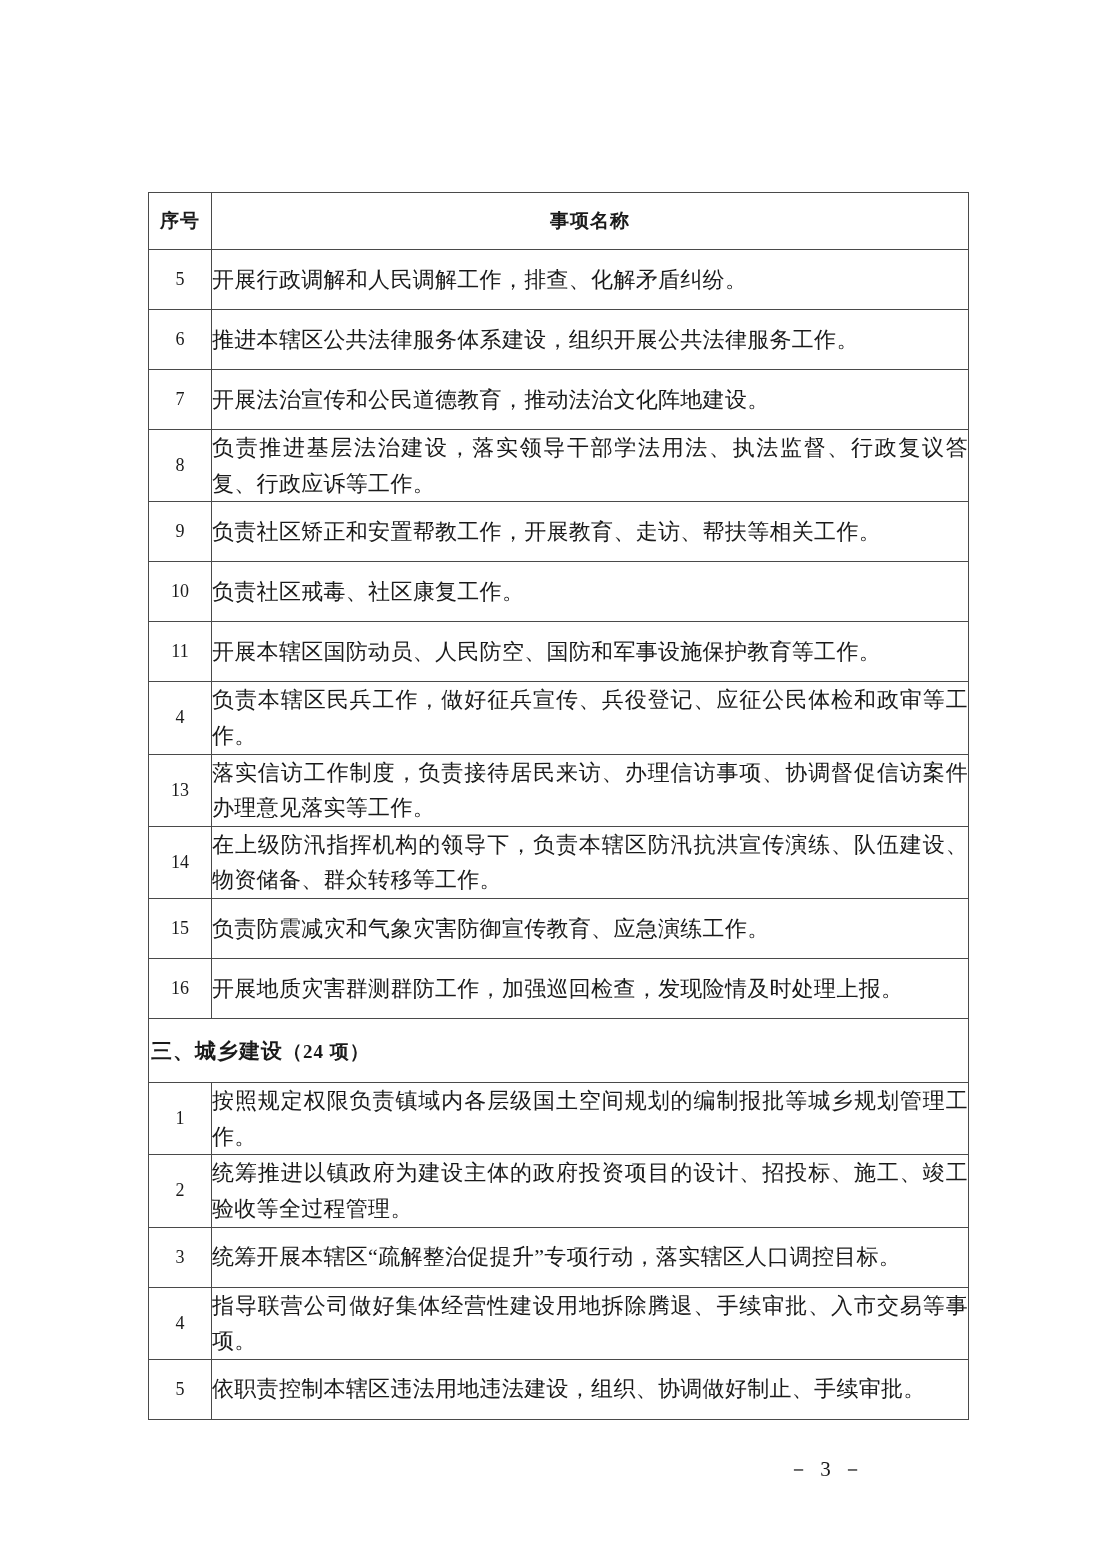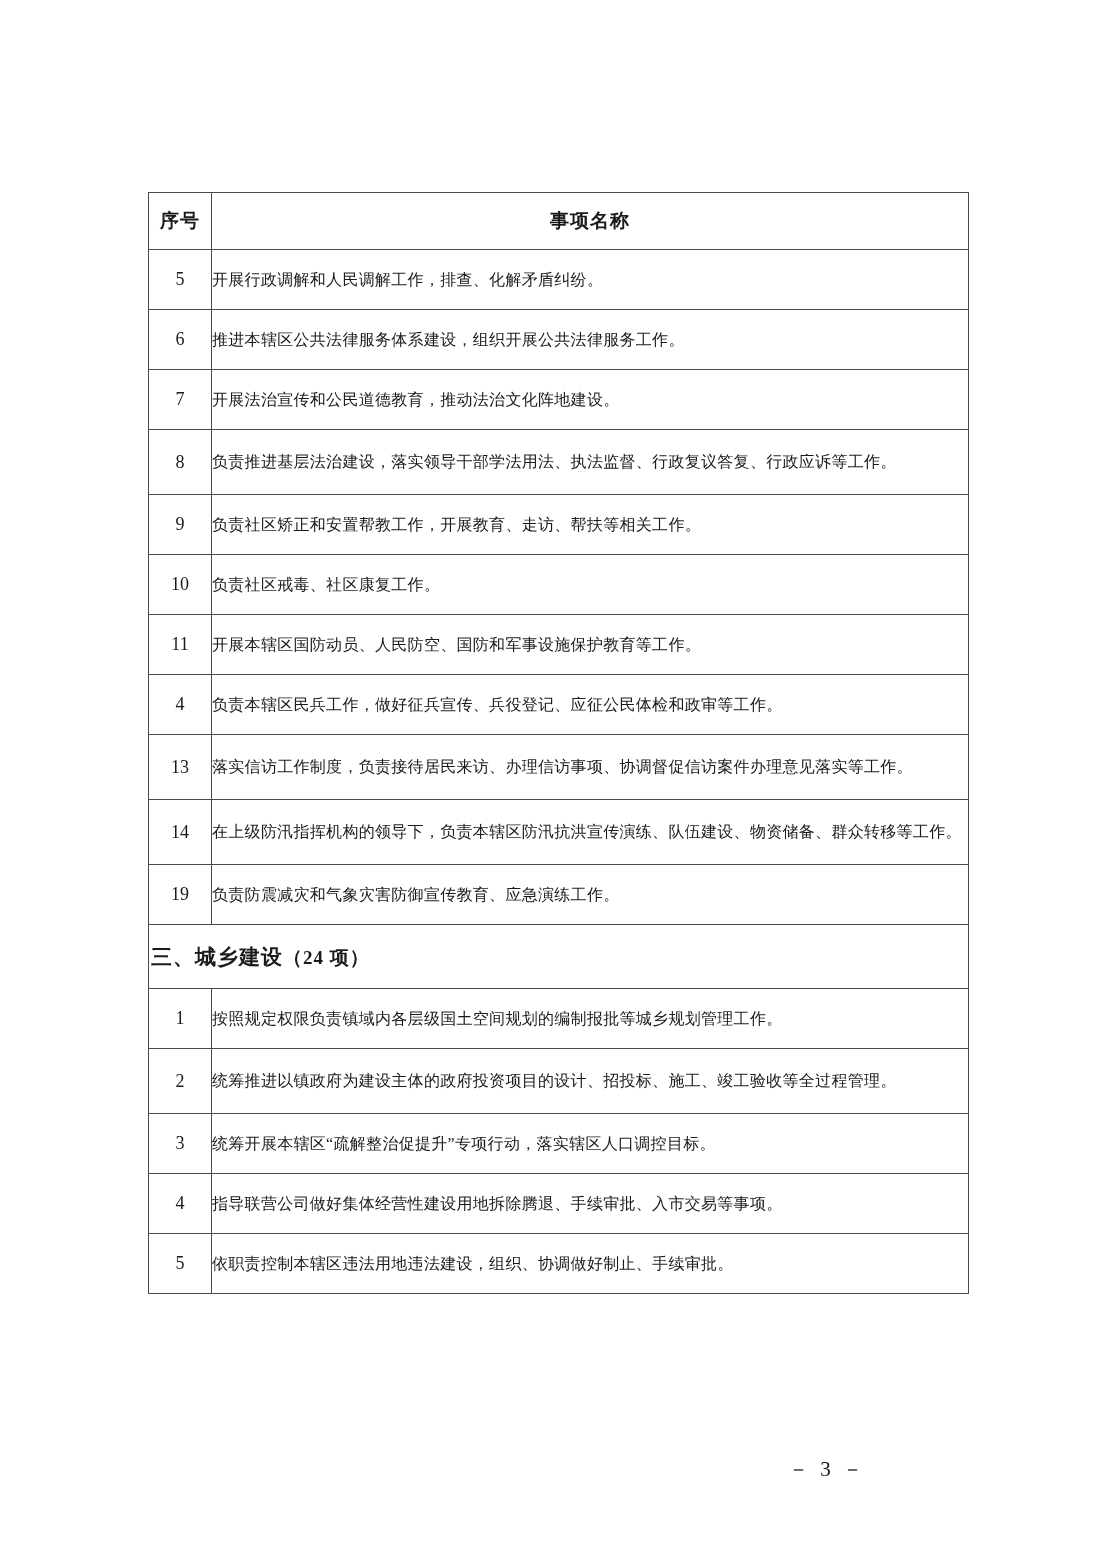--- a/index.html
+++ b/index.html
@@ -45,21 +45,21 @@
     font-size: 19px;
     height: 56px;
     letter-spacing: 1px;
   }
   .num-cell {
     text-align: center;
     font-size: 18px;
     color: #1a1a1a;
   }
   .name-cell {
-    font-size: 16px;
+    font-size: 22px;
     line-height: 1.62;
     padding: 9px 10px 9px 14px;
     text-align: justify;
     text-justify: inter-ideograph;
     letter-spacing: 0.3px;
   }
   tr.row-1 td { height: 59px; }
   tr.row-2 td { height: 64px; }
   tr.section td {
     height: 63px;
@@ -132,22 +132,26 @@
         </tr>
         <tr class="row-2">
           <td class="num-cell">13</td>
           <td class="name-cell">落实信访工作制度，负责接待居民来访、办理信访事项、协调督促信访案件办理意见落实等工作。</td>
         </tr>
         <tr class="row-2">
           <td class="num-cell">14</td>
           <td class="name-cell">在上级防汛指挥机构的领导下，负责本辖区防汛抗洪宣传演练、队伍建设、物资储备、群众转移等工作。</td>
         </tr>
         <tr class="row-1">
-          <td class="num-cell">19</td>
+          <td class="num-cell">15</td>
           <td class="name-cell">负责防震减灾和气象灾害防御宣传教育、应急演练工作。</td>
+        </tr>
+        <tr class="row-1">
+          <td class="num-cell">16</td>
+          <td class="name-cell">开展地质灾害群测群防工作，加强巡回检查，发现险情及时处理上报。</td>
         </tr>
         <tr class="section">
           <td colspan="2"><span>三、城乡建设</span><span class="section-count">（24 项）</span></td>
         </tr>
         <tr class="row-1">
           <td class="num-cell">1</td>
           <td class="name-cell">按照规定权限负责镇域内各层级国土空间规划的编制报批等城乡规划管理工作。</td>
         </tr>
         <tr class="row-2">
           <td class="num-cell">2</td>

